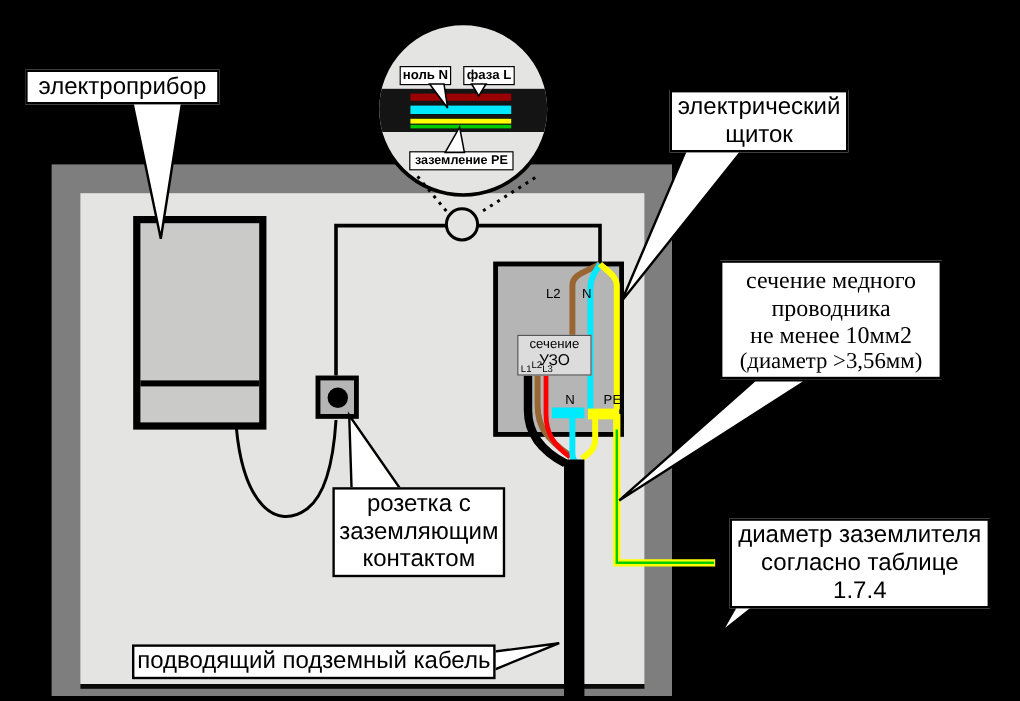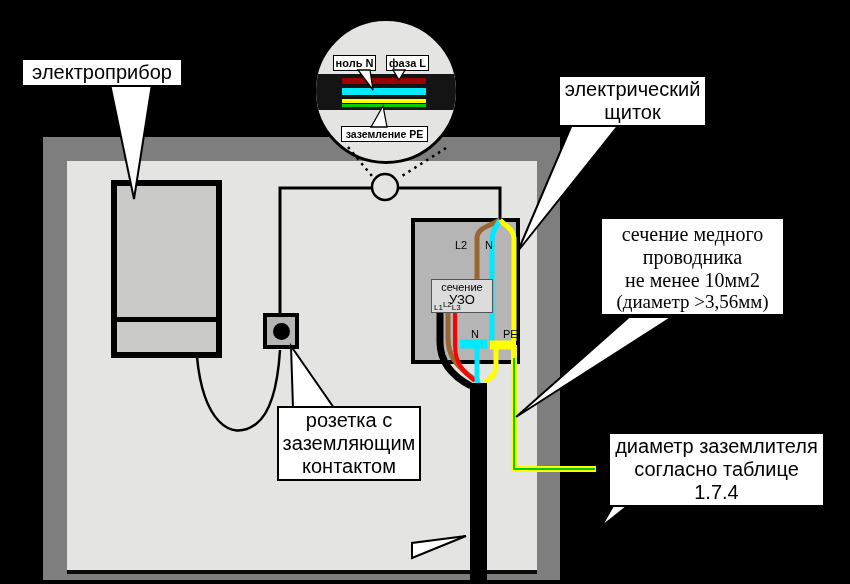--- a/index.html
+++ b/index.html
@@ -151,14 +151,17 @@
   <div class="callout c-earth">
     <div>диаметр заземлителя</div>
     <div>согласно таблице</div>
     <div>1.7.4</div>
   </div>
   <div class="callout c-socket">
     <div>розетка с</div>
     <div>заземляющим</div>
     <div>контактом</div>
   </div>
+  <div class="callout c-cable">
+    <div>подводящий подземный кабель</div>
+  </div>
 
 </div>
 
 </body></html>

